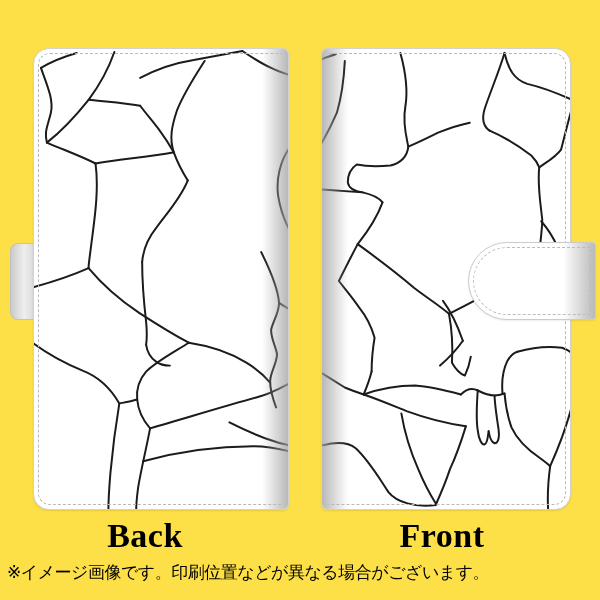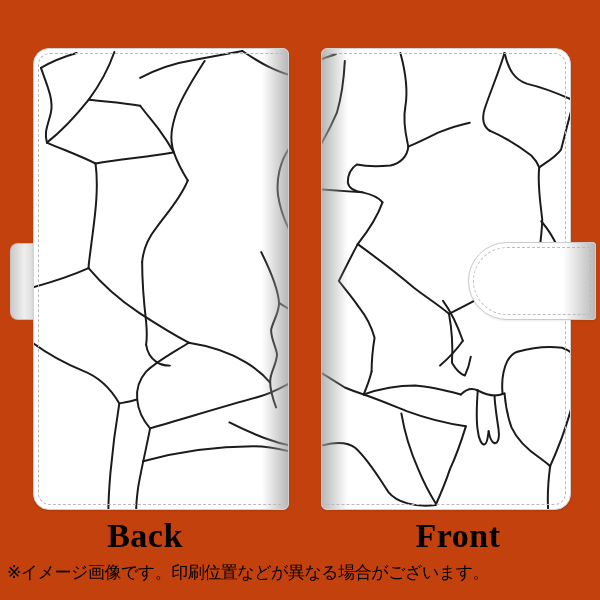--- a/index.html
+++ b/index.html
@@ -1,17 +1,17 @@
 <!DOCTYPE html>
 <html><head>
 <meta charset="utf-8">
 <style>
   html,body{margin:0;padding:0;background:#ffffff;}
   .stage{
-    position:relative;width:600px;height:600px;background:#c2410c;overflow:hidden;
+    position:relative;width:600px;height:600px;background:#fde047;overflow:hidden;
     font-family:"Liberation Sans","DejaVu Sans",sans-serif;
   }
   .panel{
     position:absolute;top:48px;height:462px;background:#ffffff;box-sizing:border-box;
     border:1px solid #d2d2d2;box-shadow:0 1px 2px rgba(0,0,0,0.10);z-index:2;
   }
   .panel-back{left:33px;width:256px;border-radius:16px 6px 6px 16px;}
   .panel-front{left:321px;width:250px;border-radius:6px 16px 16px 6px;}
   .pattern{position:absolute;left:0;top:0;width:100%;height:100%;display:block;}
   .pattern path{fill:none;stroke:#1b1b1b;stroke-width:2;stroke-linecap:round;stroke-linejoin:round;}
@@ -33,21 +33,21 @@
   }
   .tab-wrap-shade{position:absolute;top:0;bottom:0;right:0;width:32px;
     background:linear-gradient(to right,rgba(180,180,180,0),#b9b9b9);border-radius:0 2px 2px 0;}
   .tab-stitch{position:absolute;inset:4px;border:1px dashed #bdbdbd;border-radius:34px 2px 2px 34px;}
   .view-label{
     position:absolute;top:517px;transform:translateX(-50%);
     font-family:"Liberation Serif","DejaVu Serif",serif;font-weight:700;
     font-size:34px;color:#000000;letter-spacing:0.5px;white-space:nowrap;z-index:4;
   }
   .label-back{left:145px;}
-  .label-front{left:442px;margin-left:16px;}
+  .label-front{left:442px;}
   .disclaimer{
     position:absolute;left:7px;top:549px;font-size:17px;line-height:23px;color:#000000;
     white-space:nowrap;z-index:4;letter-spacing:-0.5px;margin-top:12px;
   }
 </style>
 </head>
 <body>
 
 <div class="stage">
 

